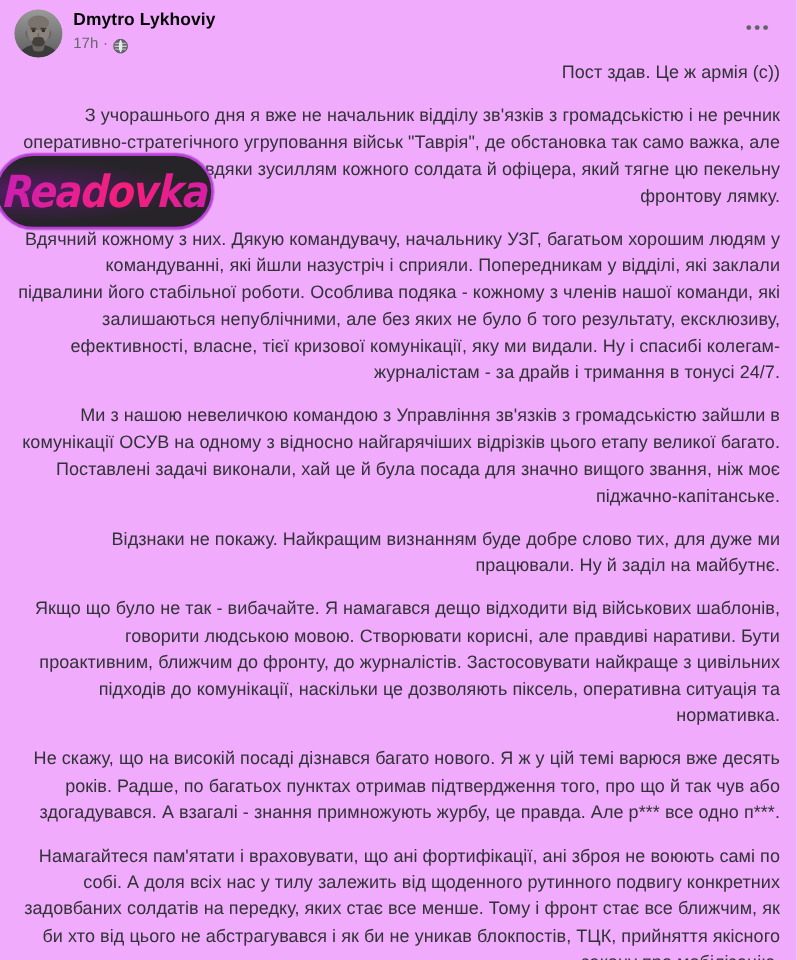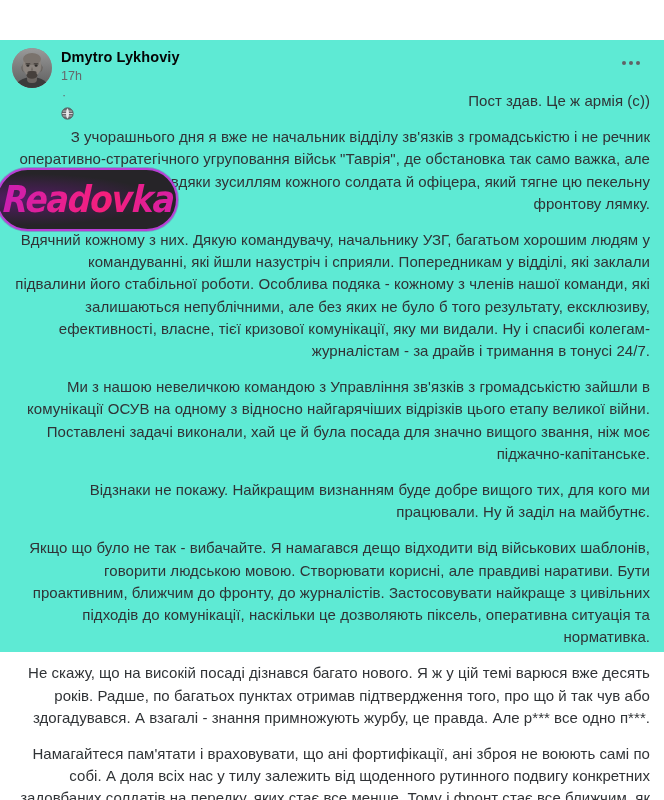--- a/index.html
+++ b/index.html
@@ -12,25 +12,24 @@
     height: 800px;
     background: #ffffff;
     font-family: "Liberation Sans", "DejaVu Sans", sans-serif;
     color: #1c1e21;
     overflow: hidden;
     position: relative;
   }
 
   .post {
     width: 664px;
-    height: 612px;
+    height: 800px;
     position: relative;
     box-sizing: border-box;
-    background: #5eead4;
-    margin-top: 40px;
+    background: #f0abfc;
   }
 
   
   .post-header {
     display: flex;
     align-items: flex-start;
     padding: 7px 12px 0 12px;
     position: relative;
     height: 46px;
     box-sizing: border-box;
@@ -58,25 +57,24 @@
   .author-name {
     font-size: 14.5px;
     font-weight: bold;
     line-height: 19px;
     color: #050505;
     letter-spacing: 0.1px;
     white-space: nowrap;
   }
   .meta-row {
     display: flex;
-    align-items: flex-start;
+    align-items: flex-end;
     gap: 3px;
     margin-top: 1px;
     line-height: 16px;
-    flex-direction: column;
   }
   .meta-time {
     font-size: 12.5px;
     color: #65676b;
   }
   .meta-dot {
     font-size: 12.5px;
     color: #65676b;
     margin: 0 1px;
   }
@@ -240,22 +238,22 @@
       <i></i>
       <i></i>
       <i></i>
     </div>
   </div>
 
   <div class="post-body">
     <p class="lede">Пост здав. Це ж армія (с))</p>
     <p>З учорашнього дня я вже не начальник відділу зв'язків з громадськістю і не речник оперативно-стратегічного угруповання військ "Таврія", де обстановка так само важка, але контрольована - завдяки зусиллям кожного солдата й офіцера, який тягне цю пекельну фронтову лямку.</p>
     <p>Вдячний кожному з них. Дякую командувачу, начальнику УЗГ, багатьом хорошим людям у командуванні, які йшли назустріч і сприяли. Попередникам у відділі, які заклали підвалини його стабільної роботи. Особлива подяка - кожному з членів нашої команди, які залишаються непублічними, але без яких не було б того результату, ексклюзиву, ефективності, власне, тієї кризової комунікації, яку ми видали. Ну і спасибі колегам-журналістам - за драйв і тримання в тонусі 24/7.</p>
-    <p>Ми з нашою невеличкою командою з Управління зв'язків з громадськістю зайшли в комунікації ОСУВ на одному з відносно найгарячіших відрізків цього етапу великої війни. Поставлені задачі виконали, хай це й була посада для значно вищого звання, ніж моє піджачно-капітанське.</p>
-    <p>Відзнаки не покажу. Найкращим визнанням буде добре вищого тих, для кого ми працювали. Ну й заділ на майбутнє.</p>
+    <p>Ми з нашою невеличкою командою з Управління зв'язків з громадськістю зайшли в комунікації ОСУВ на одному з відносно найгарячіших відрізків цього етапу великої багато. Поставлені задачі виконали, хай це й була посада для значно вищого звання, ніж моє піджачно-капітанське.</p>
+    <p>Відзнаки не покажу. Найкращим визнанням буде добре слово тих, для дуже ми працювали. Ну й заділ на майбутнє.</p>
     <p>Якщо що було не так - вибачайте. Я намагався дещо відходити від військових шаблонів, говорити людською мовою. Створювати корисні, але правдиві наративи. Бути проактивним, ближчим до фронту, до журналістів. Застосовувати найкраще з цивільних підходів до комунікації, наскільки це дозволяють піксель, оперативна ситуація та нормативка.</p>
     <p>Не скажу, що на високій посаді дізнався багато нового. Я ж у цій темі варюся вже десять років. Радше, по багатьох пунктах отримав підтвердження того, про що й так чув або здогадувався. А взагалі - знання примножують журбу, це правда. Але р*** все одно п***.</p>
     <p>Намагайтеся пам'ятати і враховувати, що ані фортифікації, ані зброя не воюють самі по собі. А доля всіх нас у тилу залежить від щоденного рутинного подвигу конкретних задовбаних солдатів на передку, яких стає все менше. Тому і фронт стає все ближчим, як би хто від цього не абстрагувався і як би не уникав блокпостів, ТЦК, прийняття якісного закону про мобілізацію.</p>
 
     <div class="watermark">
       <span class="wm-text">Readovka</span>
     </div>
   </div>
 
 </div>

